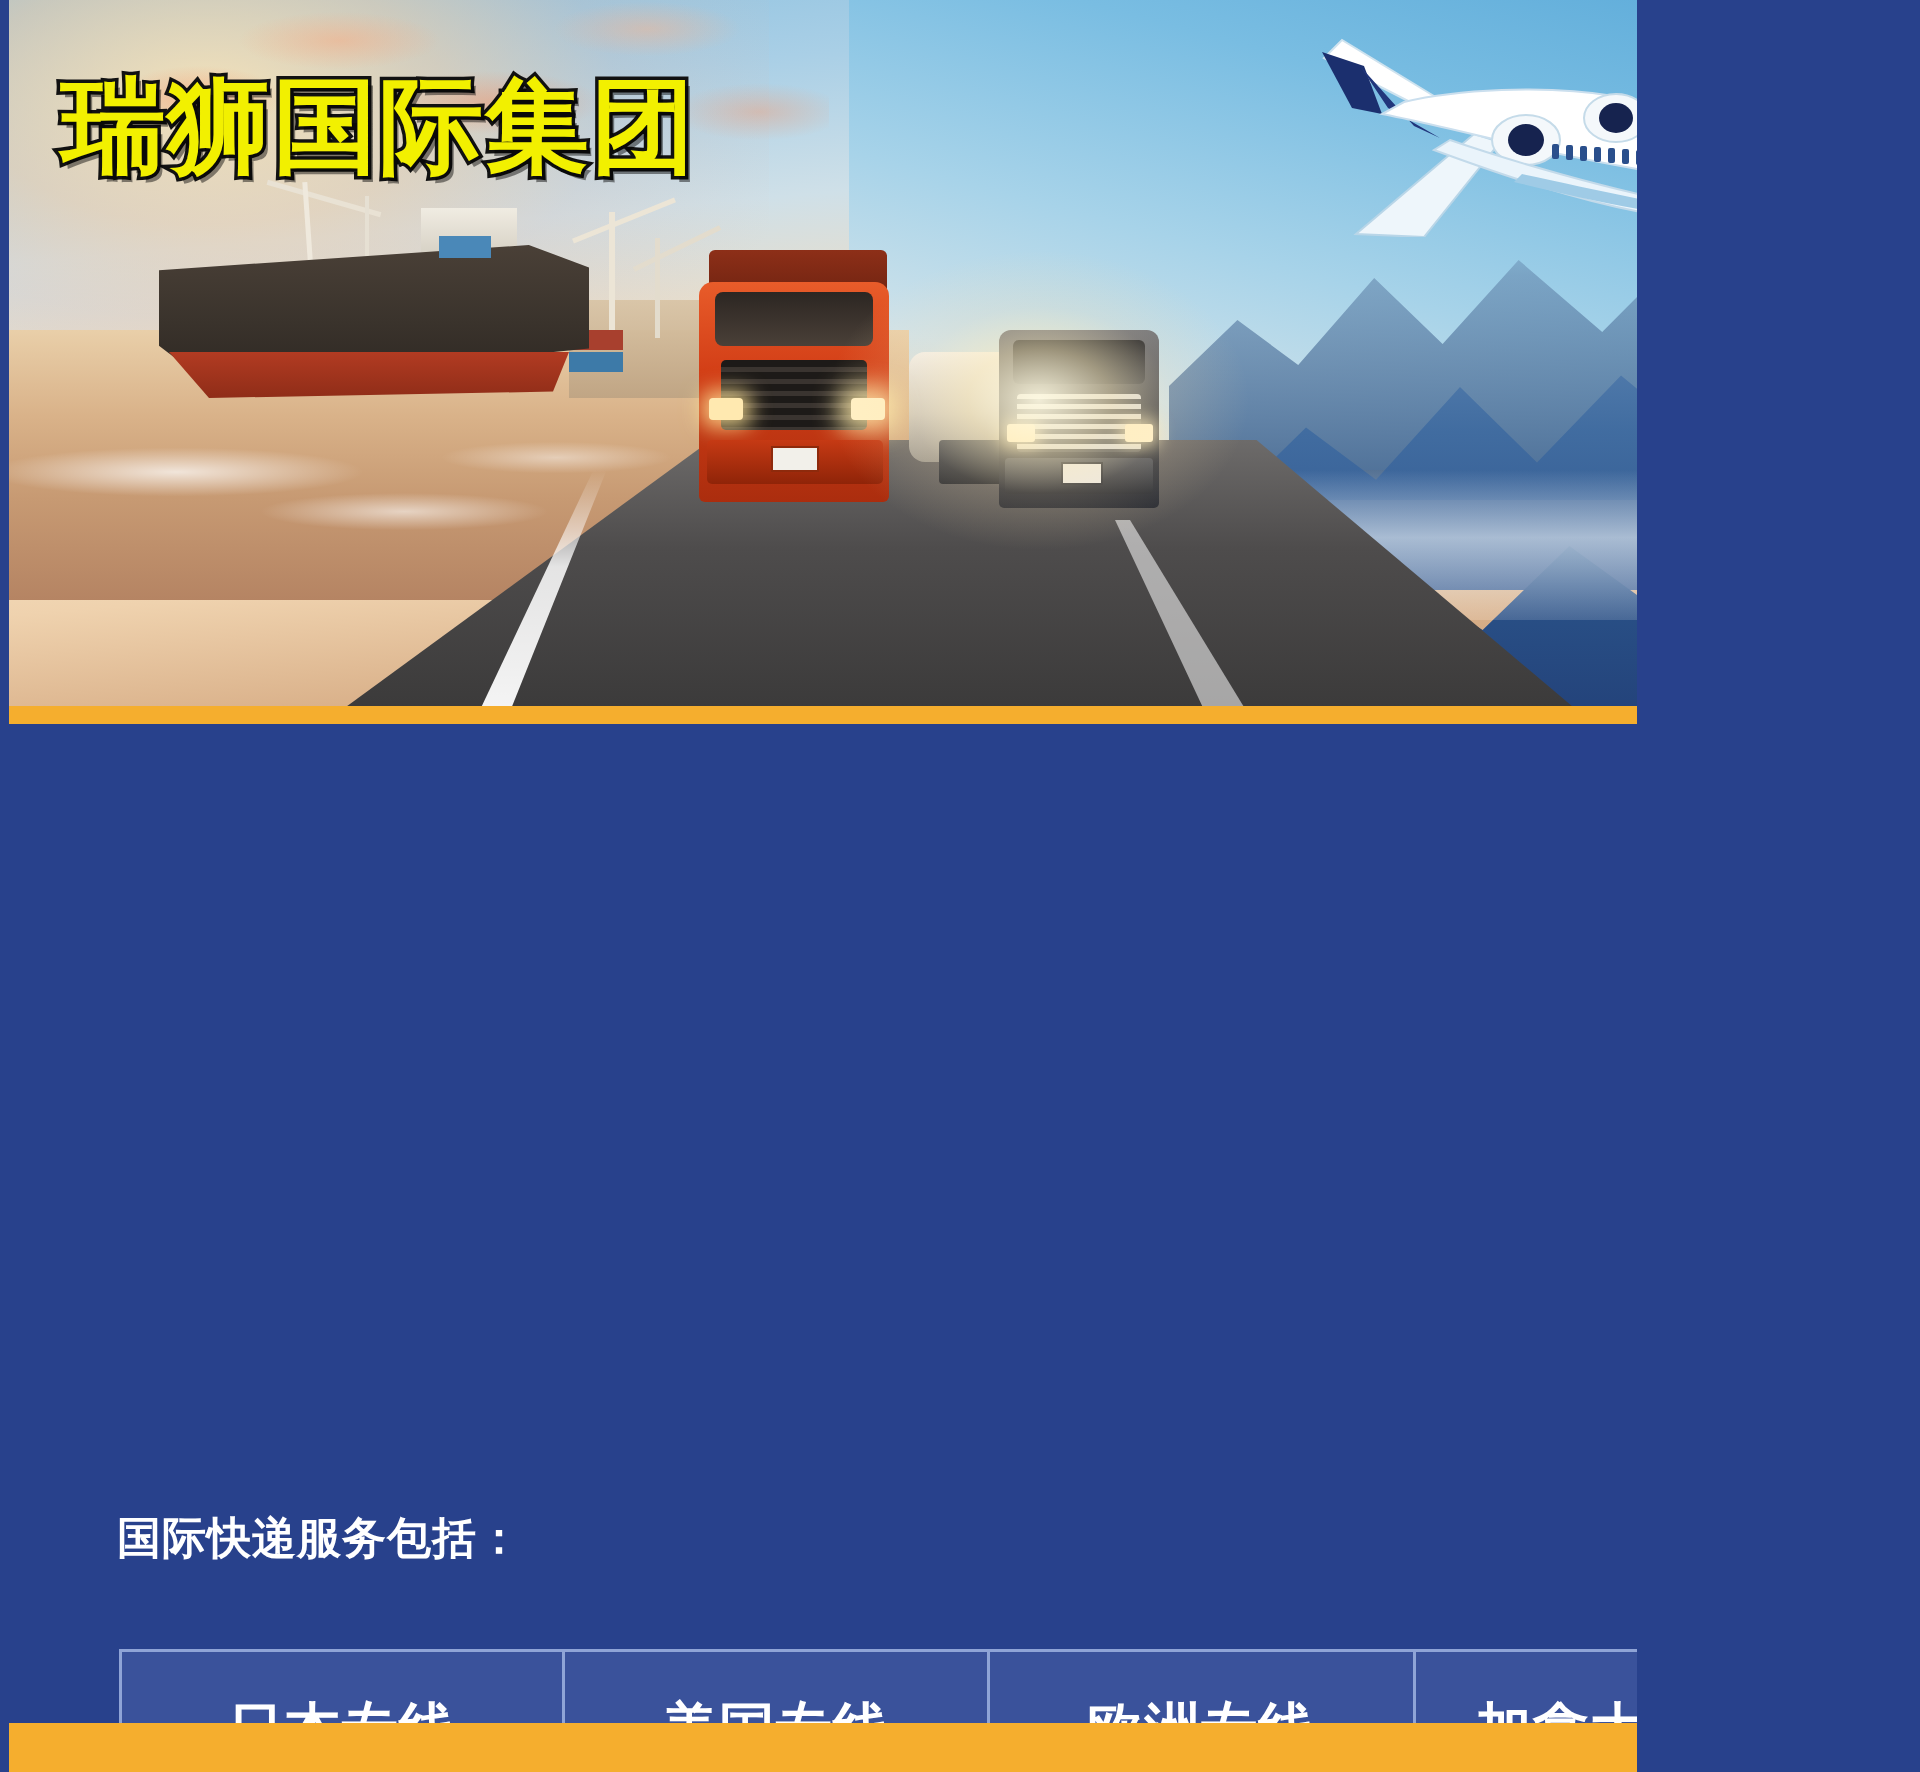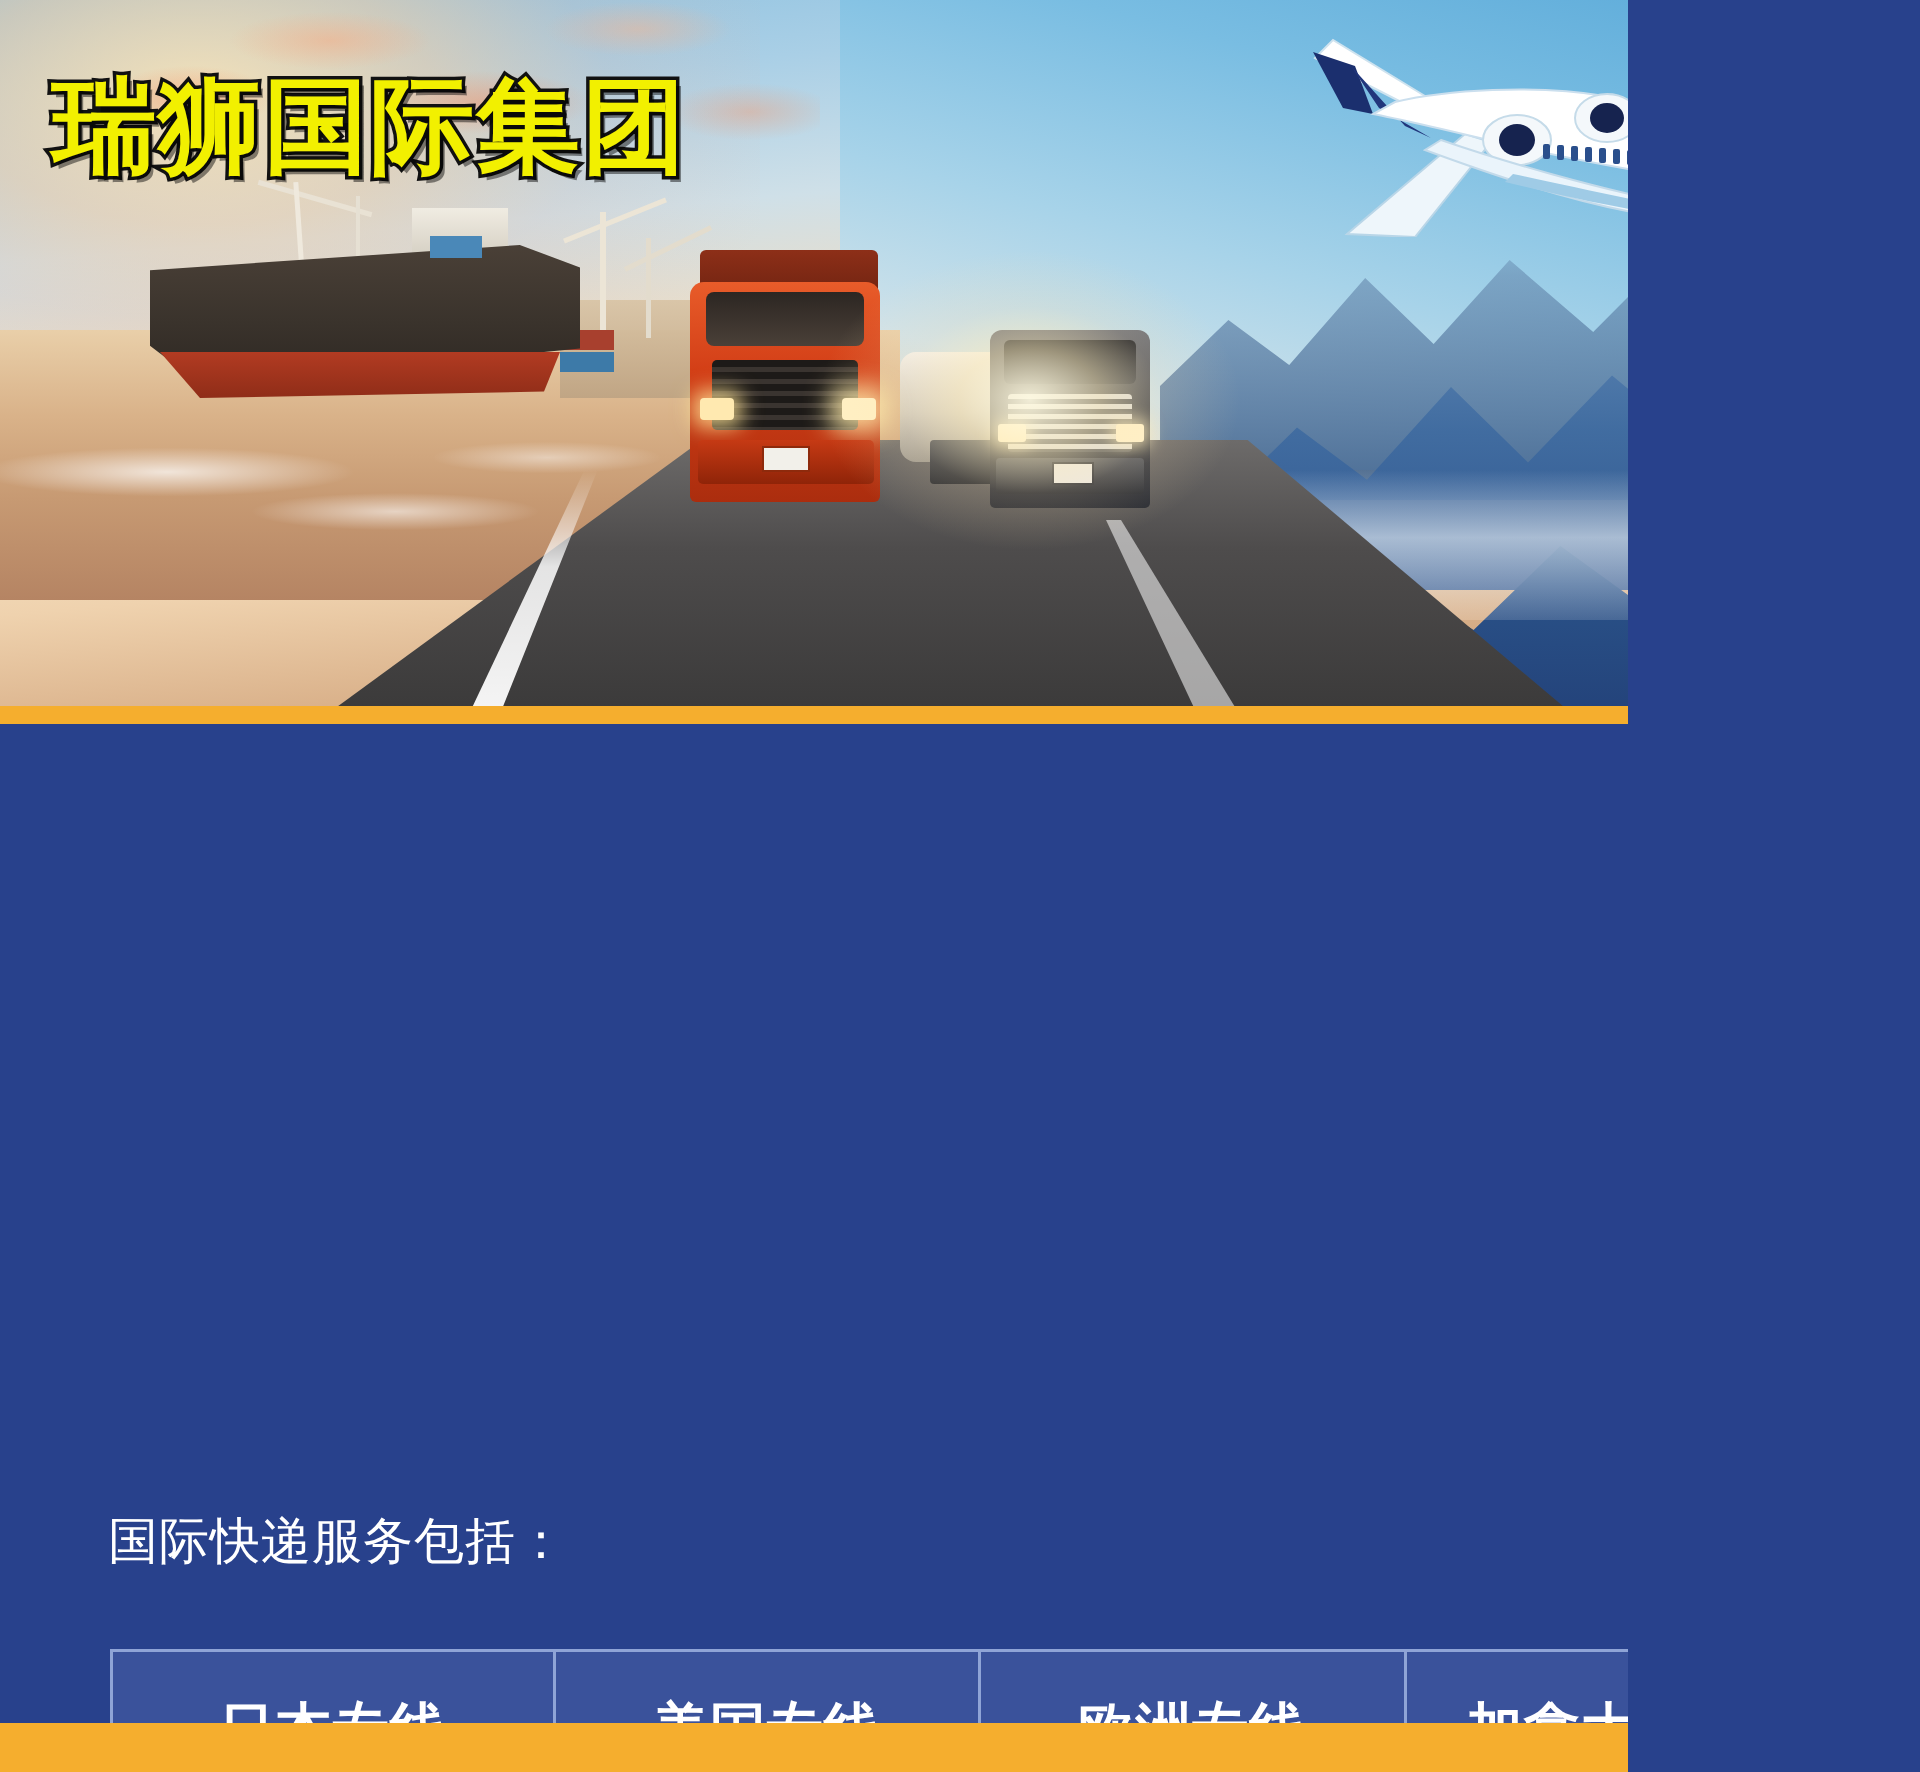--- a/index.html
+++ b/index.html
@@ -1,21 +1,21 @@
 <!DOCTYPE html>
 <html><head>
 <meta charset="utf-8">
 <style>
   html,body{margin:0;padding:0;}
   body{
     width:1920px;height:1772px;overflow:hidden;
     font-family:"Liberation Sans","DejaVu Sans",sans-serif;
     background:#28418C;
   }
-  .banner{position:relative;width:1628px;height:1772px;overflow:hidden;}
+  .banner{position:relative;width:1628px;height:1772px;overflow:hidden;margin-left:9px;}
 
   
   .hero{position:absolute;left:0;top:0;width:1920px;height:712px;overflow:hidden;
         background:linear-gradient(175deg,#8fc2e0 0%,#a9cfe6 14%,#cfe0e8 30%,#f0dcc2 46%,#f6e3c4 58%,#efd2ae 70%,#d9b089 84%,#b98f6d 100%);}
 
   
   .sky-left{position:absolute;left:0;top:0;width:760px;height:430px;
       background:radial-gradient(ellipse 620px 340px at 26% 22%, rgba(255,228,178,.85) 0%, rgba(247,205,160,.55) 38%, rgba(226,180,160,.20) 66%, rgba(226,180,160,0) 100%);}
   .sky-clouds{position:absolute;left:120px;top:-40px;width:700px;height:230px;
       background:
@@ -126,21 +126,21 @@
       color:#1F3B86;letter-spacing:1px;line-height:1;
       -webkit-text-stroke:13px #FFFFFF;paint-order:stroke fill;
       text-shadow:4px 5px 0 rgba(0,0,0,.22);}
 
   
   .divider-gold{position:absolute;left:0;top:706px;width:1920px;height:18px;background:#F5AE2E;}
   .divider-blue{position:absolute;left:0;top:724px;width:1920px;height:8px;background:#2E4A96;}
 
   
   .panel{position:absolute;left:0;top:724px;width:1920px;height:999px;background:#28418C;}
-  .panel-title{position:absolute;left:108px;top:792px;font-size:50px;font-weight:normal;color:#FFFFFF;line-height:1;letter-spacing:1px;}
+  .panel-title{position:absolute;left:108px;top:792px;font-size:44px;font-weight:bold;color:#FFFFFF;line-height:1;letter-spacing:1px;}
 
   .svc-table{position:absolute;left:110px;top:925px;width:1705px;
       border-collapse:collapse;table-layout:fixed;}
   .svc-table td{border:3px solid #8FA4D6;background:#3A529B;color:#FFFFFF;
       font-size:56px;font-weight:bold;height:155px;padding:0 28px;
       text-align:center;letter-spacing:1px;}
   .svc-table col.c1{width:26%;}
   .svc-table col.c2{width:25%;}
   .svc-table col.c3{width:25%;}
   .svc-table col.c4{width:24%;}

